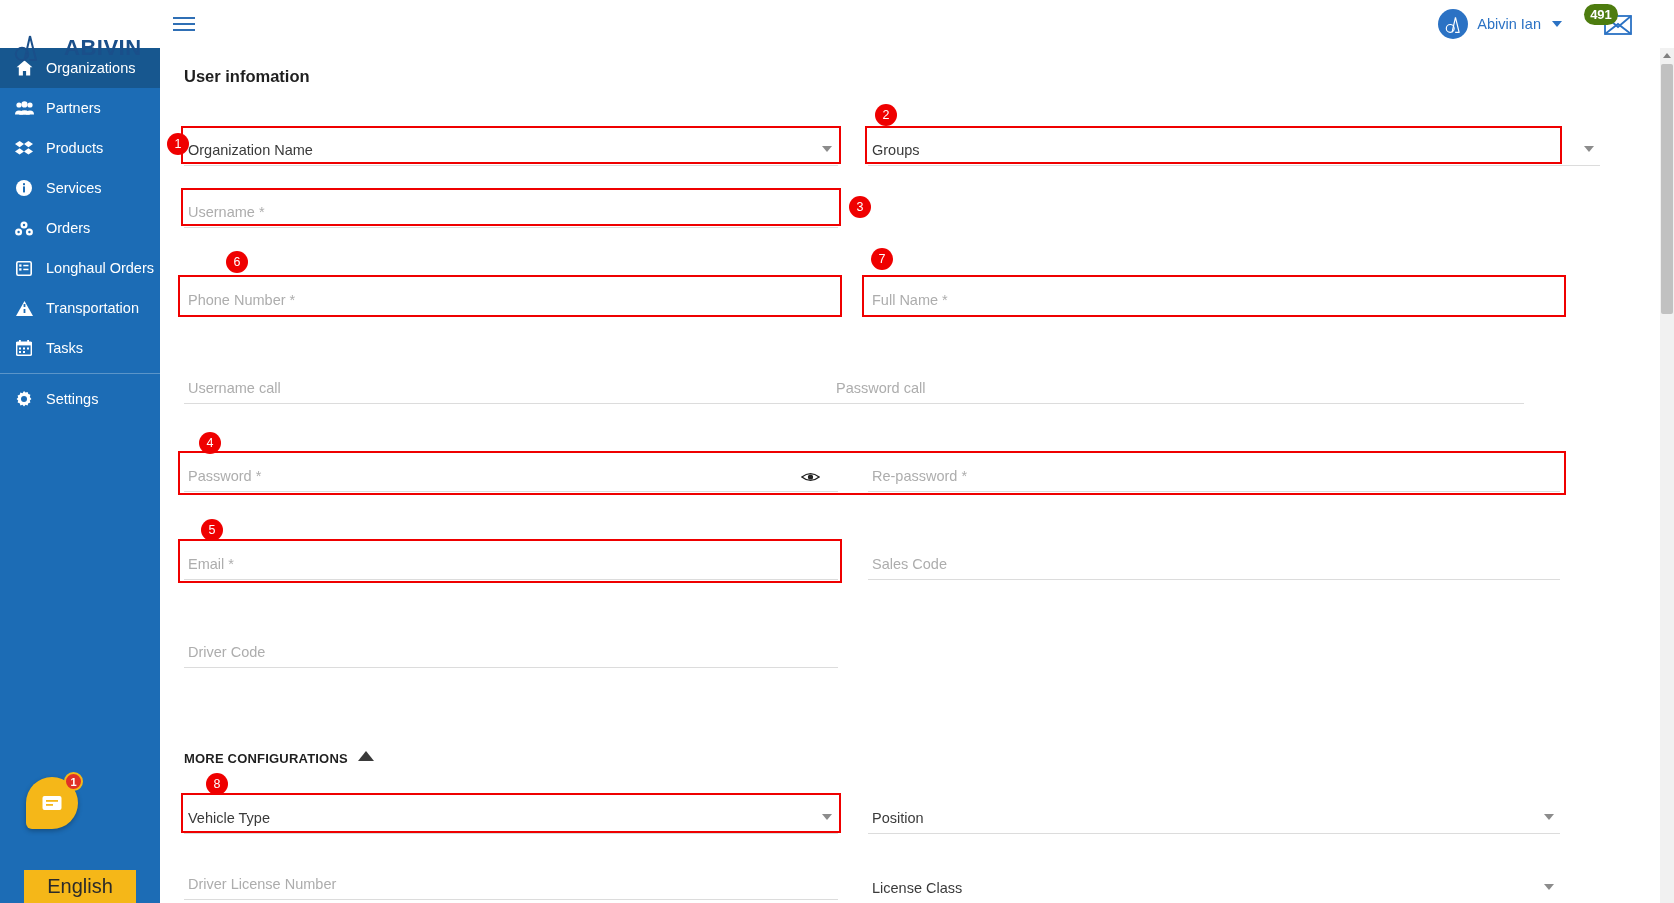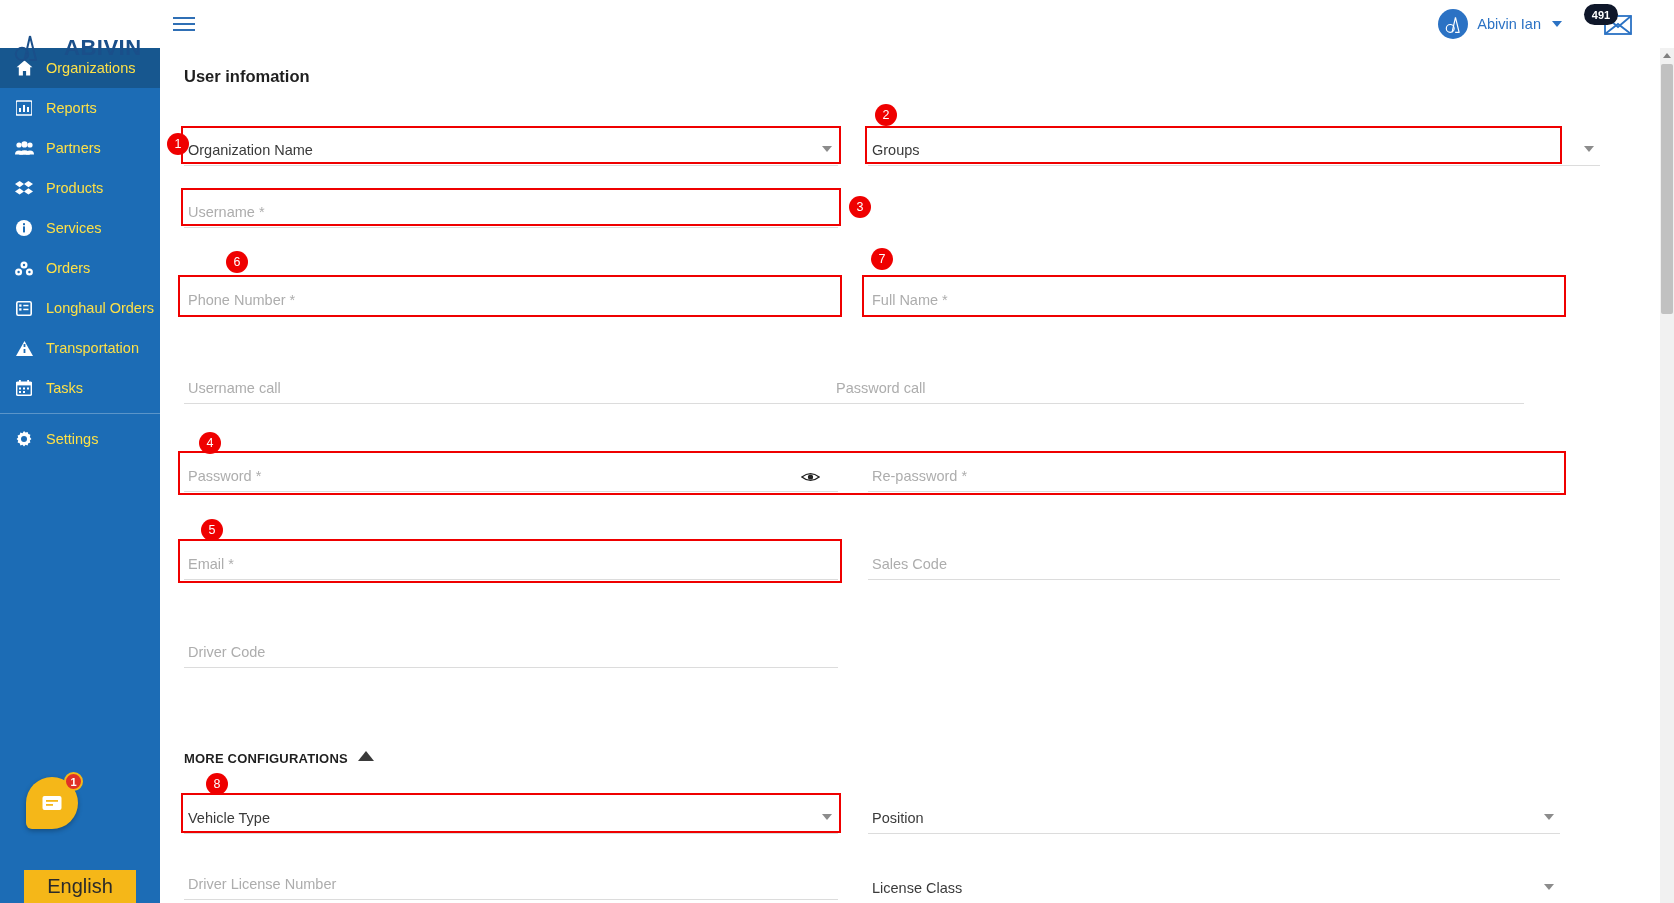--- a/index.html
+++ b/index.html
@@ -57,38 +57,38 @@
   .mail-wrap {
     position: relative; width: 60px; height: 48px;
     margin-left: 22px; margin-right: 26px;
     display: flex; align-items: center; justify-content: center;
     cursor: pointer;
   }
   .mail-icon { width: 30px; height: 24px; display: block; }
   .mail-badge {
     position: absolute; top: 4px; left: -4px;
     min-width: 34px; height: 21px; padding: 0 6px;
-    background: #0f172a; color: #fff;
+    background: #4d7c0f; color: #fff;
     border-radius: 11px;
-    font-size: 11px; font-weight: bold;
+    font-size: 13px; font-weight: bold;
     display: flex; align-items: center; justify-content: center;
   }
 
   
   .sidebar {
     position: absolute; top: 48px; left: 0;
     width: 160px; height: 855px;
     background: #1c6cb5;
     z-index: 20;
   }
   .nav-item {
     position: relative;
     height: 40px; display: flex; align-items: center;
     padding-left: 14px; gap: 12px;
-    color: #fde047; font-size: 14.5px;
+    color: #ffffff; font-size: 14.5px;
     cursor: pointer;
   }
   .nav-item.active { background: #17578f; }
   .nav-item.active::after {
     content: ""; position: absolute; right: -11px; top: 8px;
     width: 0; height: 0;
     border-top: 12px solid transparent;
     border-bottom: 12px solid transparent;
     border-left: 11px solid #ffffff;
   }
@@ -252,31 +252,20 @@
 
     <div class="nav-item active">
       <span class="nav-ico">
         <svg width="17" height="16" viewBox="0 0 17 16">
             <path d="M8.5 0.6 L0.6 7.2 h2.2 V15.4 h4.1 v-4.3 h3.2 v4.3 h4.1 V7.2 h2.2 Z"></path>
           </svg>
       </span>
       <span>Organizations</span>
     </div>
 
-    <div class="nav-item">
-      <span class="nav-ico">
-        <svg width="16" height="16" viewBox="0 0 16 16">
-            <rect x="0" y="1" width="16" height="14" rx="1.5" fill="none" stroke="#fff" stroke-width="1.6"></rect>
-            <rect x="3" y="8" width="2" height="4"></rect>
-            <rect x="7" y="5" width="2" height="7"></rect>
-            <rect x="11" y="7" width="2" height="5"></rect>
-          </svg>
-      </span>
-      <span>Reports</span>
-    </div>
 
     <div class="nav-item">
       <span class="nav-ico">
         <svg width="19" height="14" viewBox="0 0 19 14">
             <circle cx="4" cy="4" r="2.6"></circle>
             <circle cx="15" cy="4" r="2.6"></circle>
             <circle cx="9.5" cy="3.4" r="3.1"></circle>
             <path d="M0 13.6 q0-4 4-4 t4 4z"></path>
             <path d="M11 13.6 q0-4 4-4 t4 4z"></path>
             <path d="M4.2 13.8 q0-4.6 5.3-4.6 t5.3 4.6z"></path>

